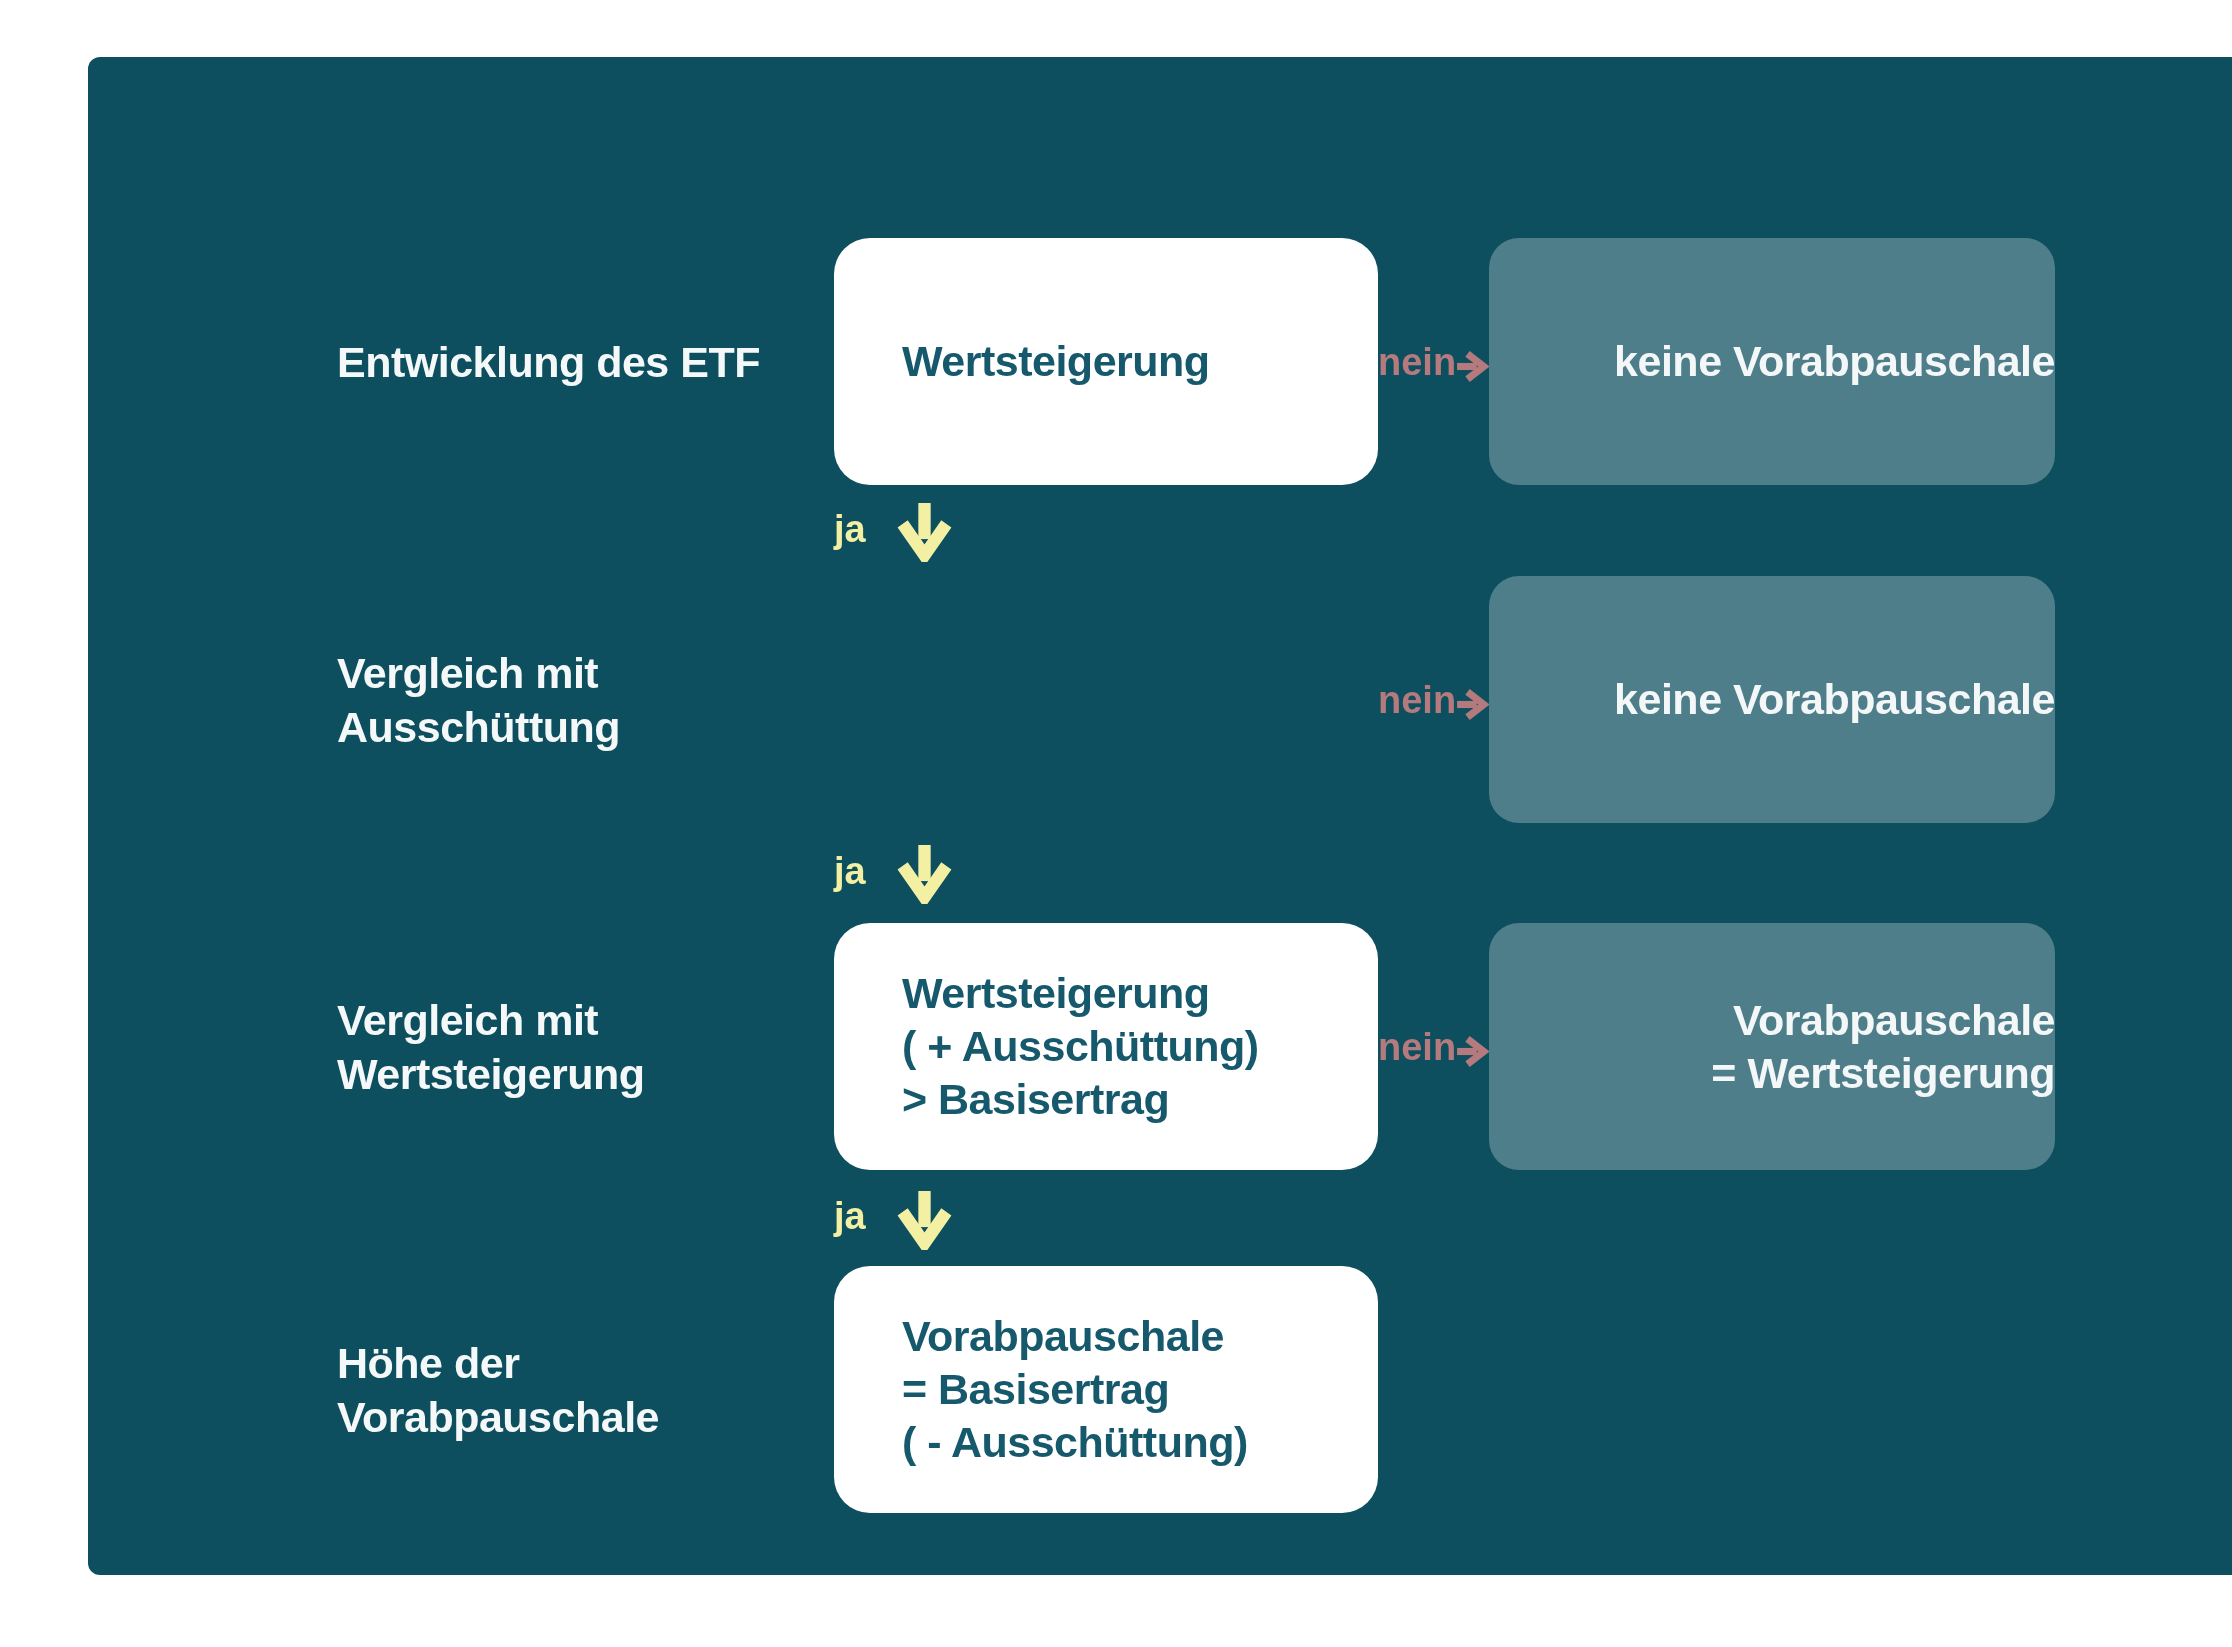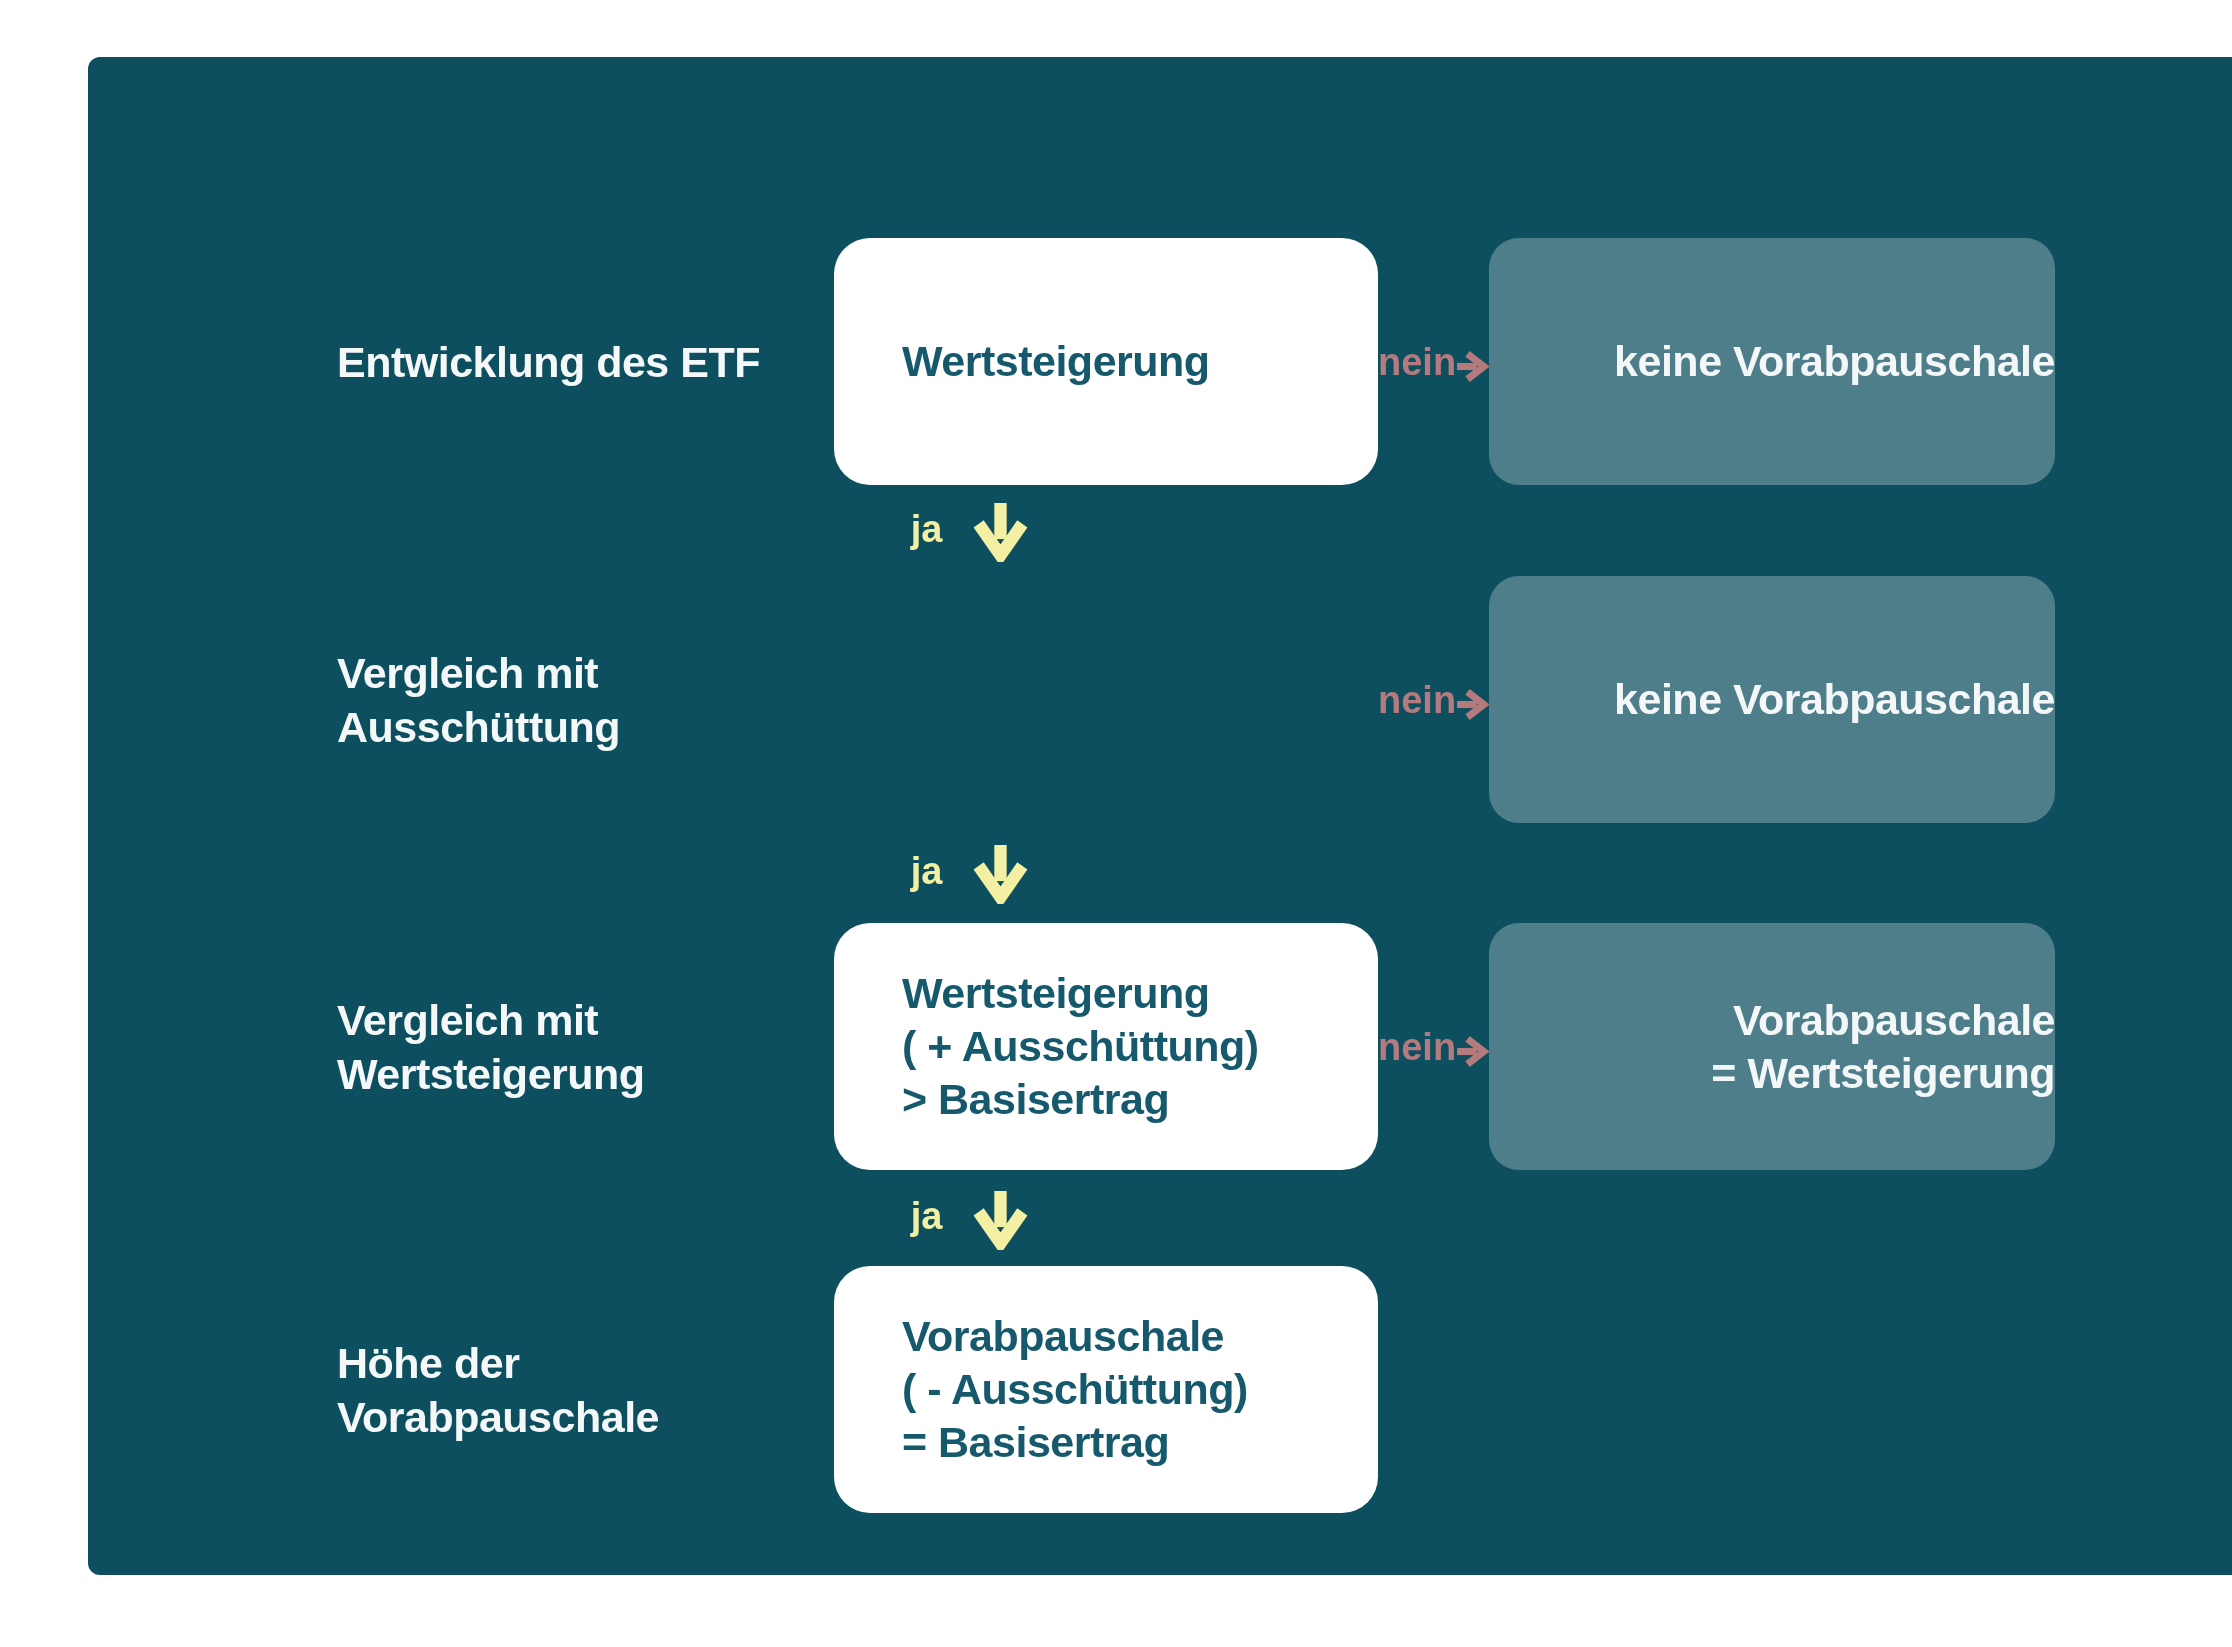--- a/index.html
+++ b/index.html
@@ -14,21 +14,21 @@
   .panel{position:absolute;left:88px;top:57px;width:2155px;height:1518px;background:var(--panel_bg);border-radius:12px;}
 
   .row-label{position:absolute;left:249px;width:476px;height:247px;display:flex;flex-direction:column;justify-content:center;color:var(--label_text);font-size:43px;line-height:54px;letter-spacing:-0.5px;}
   .qcard{position:absolute;left:746px;width:544px;height:247px;background:var(--card_bg);border-radius:36px;display:flex;flex-direction:column;justify-content:center;padding-left:68px;color:var(--card_text);font-size:43px;line-height:53px;letter-spacing:-0.5px;}
   .rcard{position:absolute;left:1401px;width:566px;height:247px;background:var(--result_bg);border-radius:30px;display:flex;flex-direction:column;justify-content:center;padding-left:51px;color:var(--result_text);font-size:43px;line-height:53px;letter-spacing:-0.5px;align-items:flex-end;}
 
   .no-connector{position:absolute;left:1290px;width:111px;height:247px;display:flex;align-items:center;justify-content:center;color:var(--no_color);}
   .no-connector .no-text{font-size:38px;line-height:42px;}
   .no-connector svg{margin-top:9.5px;color:var(--no_color);}
 
-  .yes-connector{position:absolute;left:746px;width:272px;display:flex;align-items:center;justify-content:center;gap:30px;color:var(--yes_color);}
+  .yes-connector{position:absolute;left:746px;width:272px;display:flex;align-items:center;justify-content:flex-start;gap:30px;color:var(--yes_color);}
   .yes-connector .yes-text{font-size:38px;line-height:42px;padding-bottom:5.7px;}
   .yes-connector svg{color:var(--yes_color);}
 
   
   .r1{top:181px;} .r2{top:519px;} .r3{top:866px;} .r4{top:1209px;}
   .g1{top:430px;height:89px;} .g2{top:768px;height:97px;} .g3{top:1115px;height:94px;}
 </style>
 </head>
 <body>
 
@@ -111,19 +111,19 @@
           <path d="M7 24 L30 57 L53 24"></path>
       </svg>
     </div>
 
     <div class="row-label r4">
       <div>Höhe der</div>
       <div>Vorabpauschale</div>
     </div>
     <div class="qcard r4">
       <div>Vorabpauschale</div>
+      <div>= Basisertrag</div>
       <div>( - Ausschüttung)</div>
-      <div>= Basisertrag</div>
     </div>
 
   </div>
 </div>
 
 
 </body></html>

